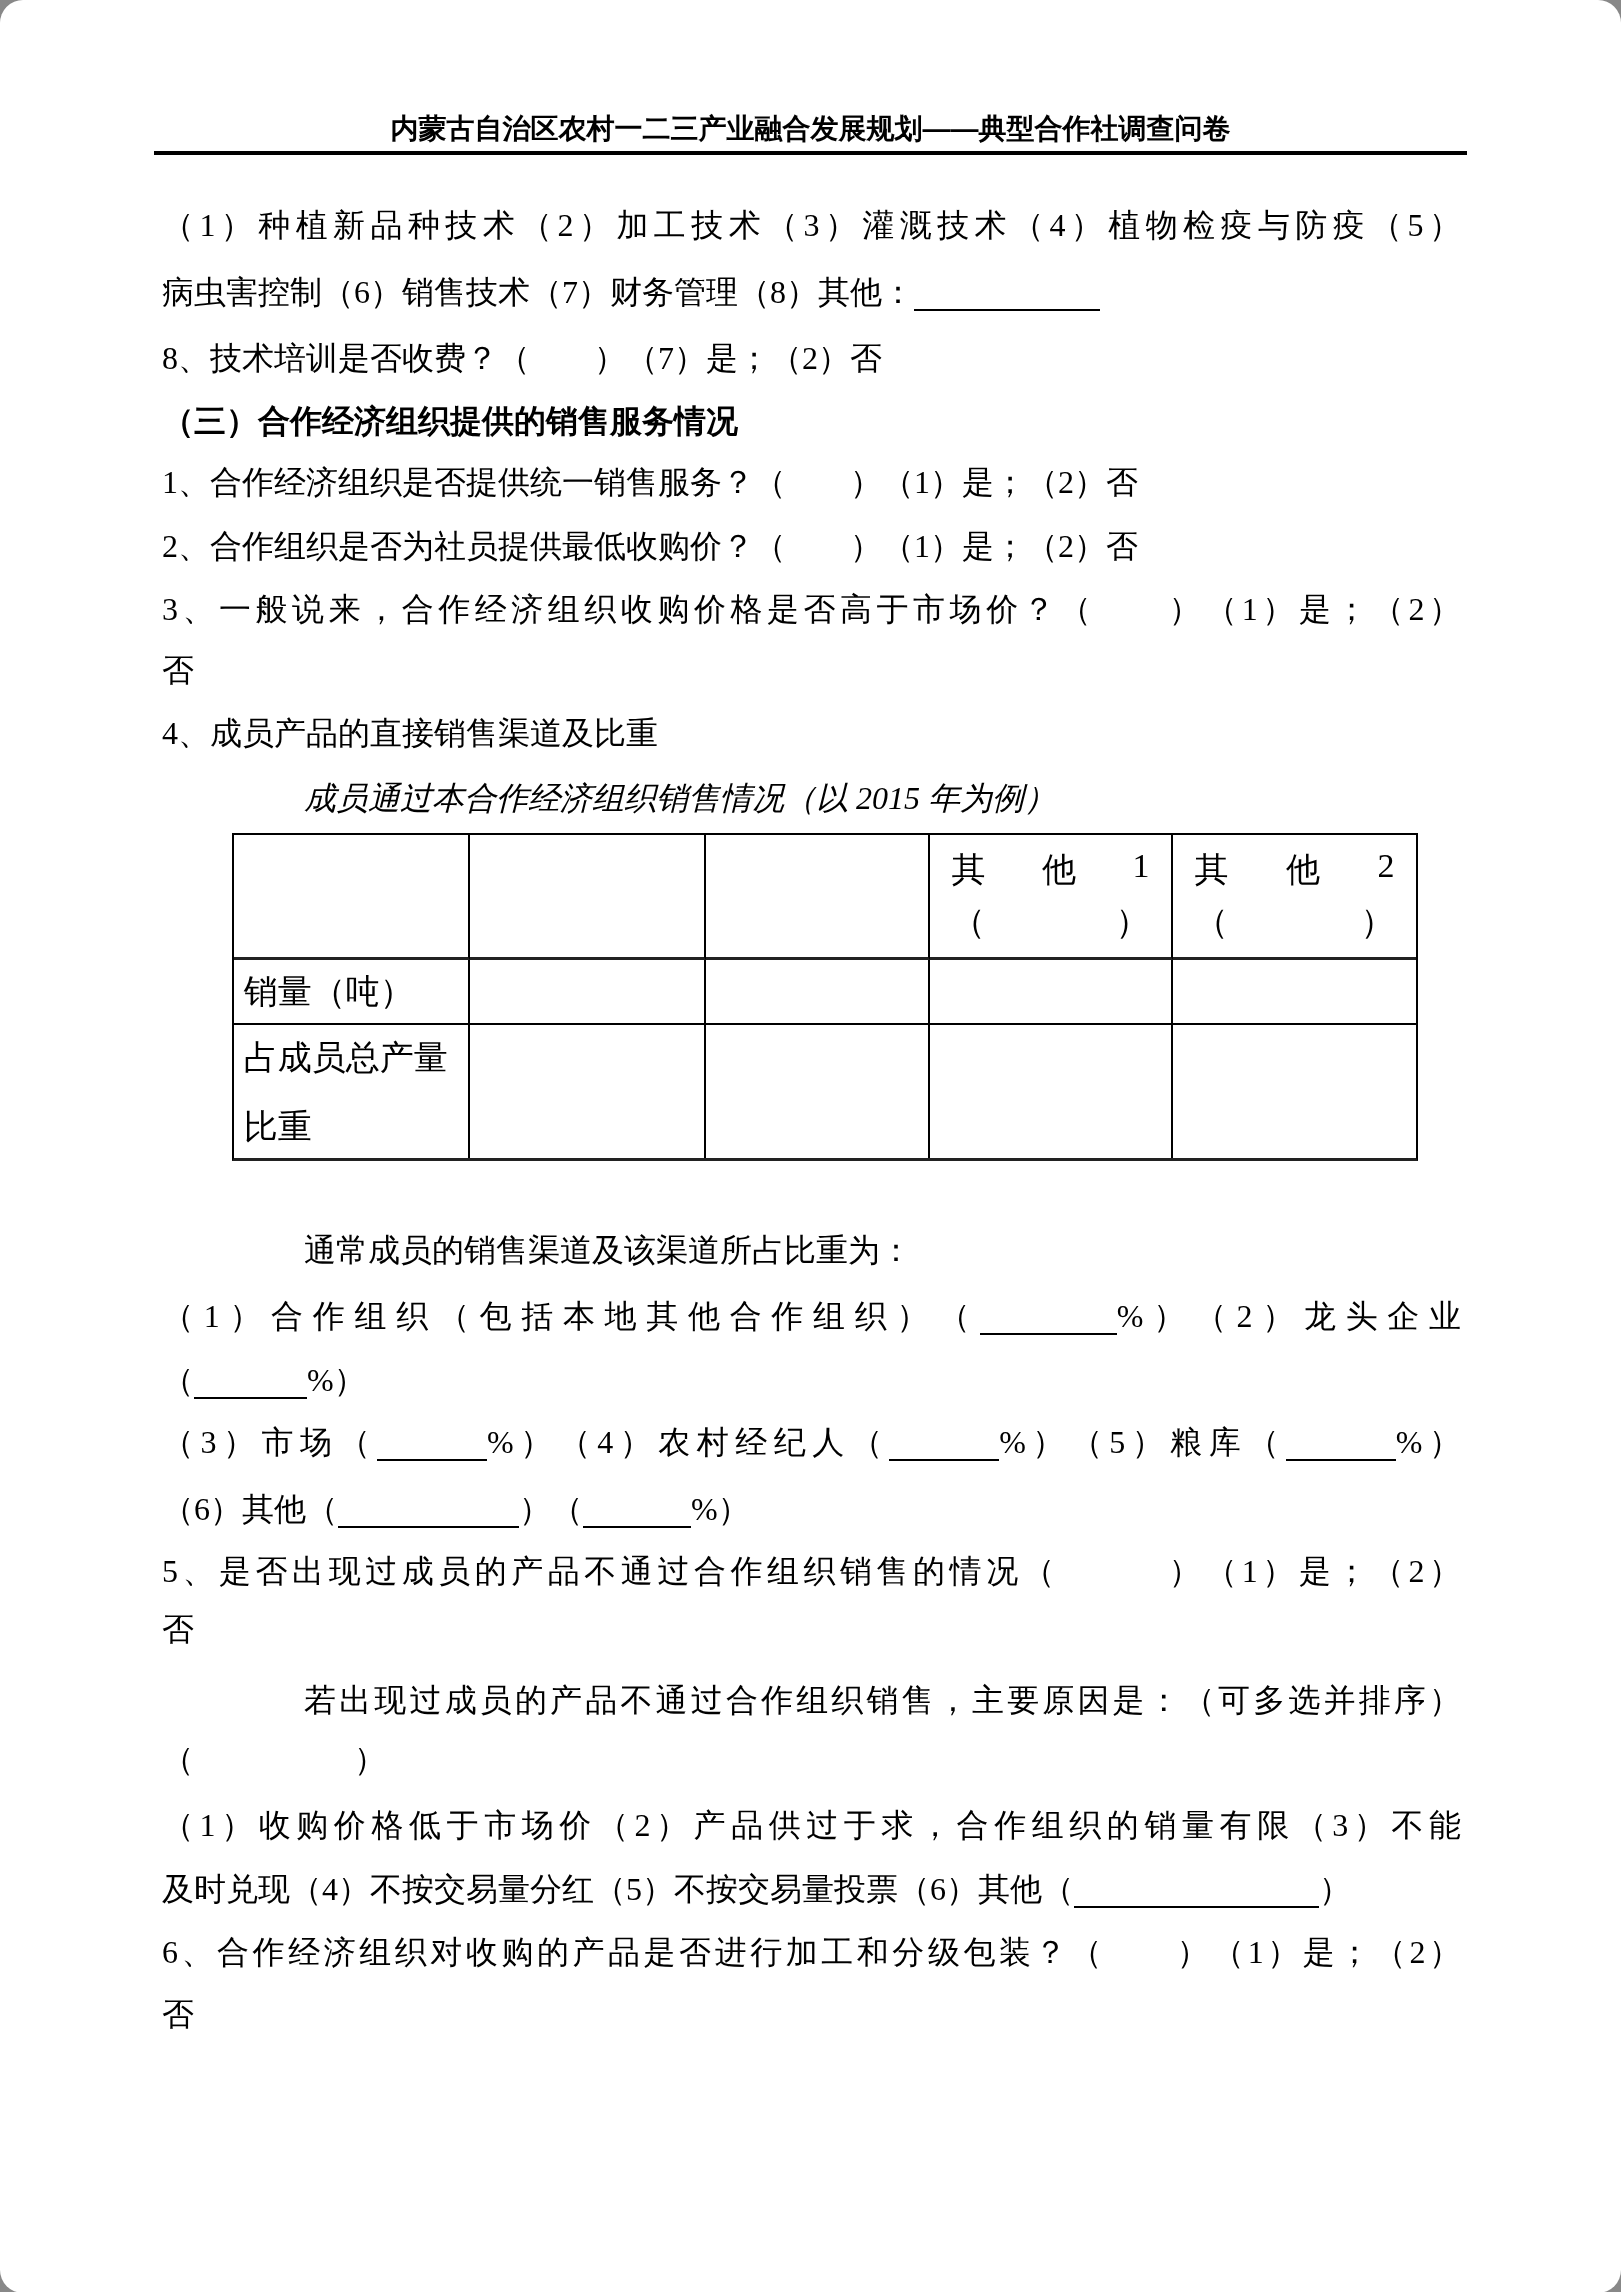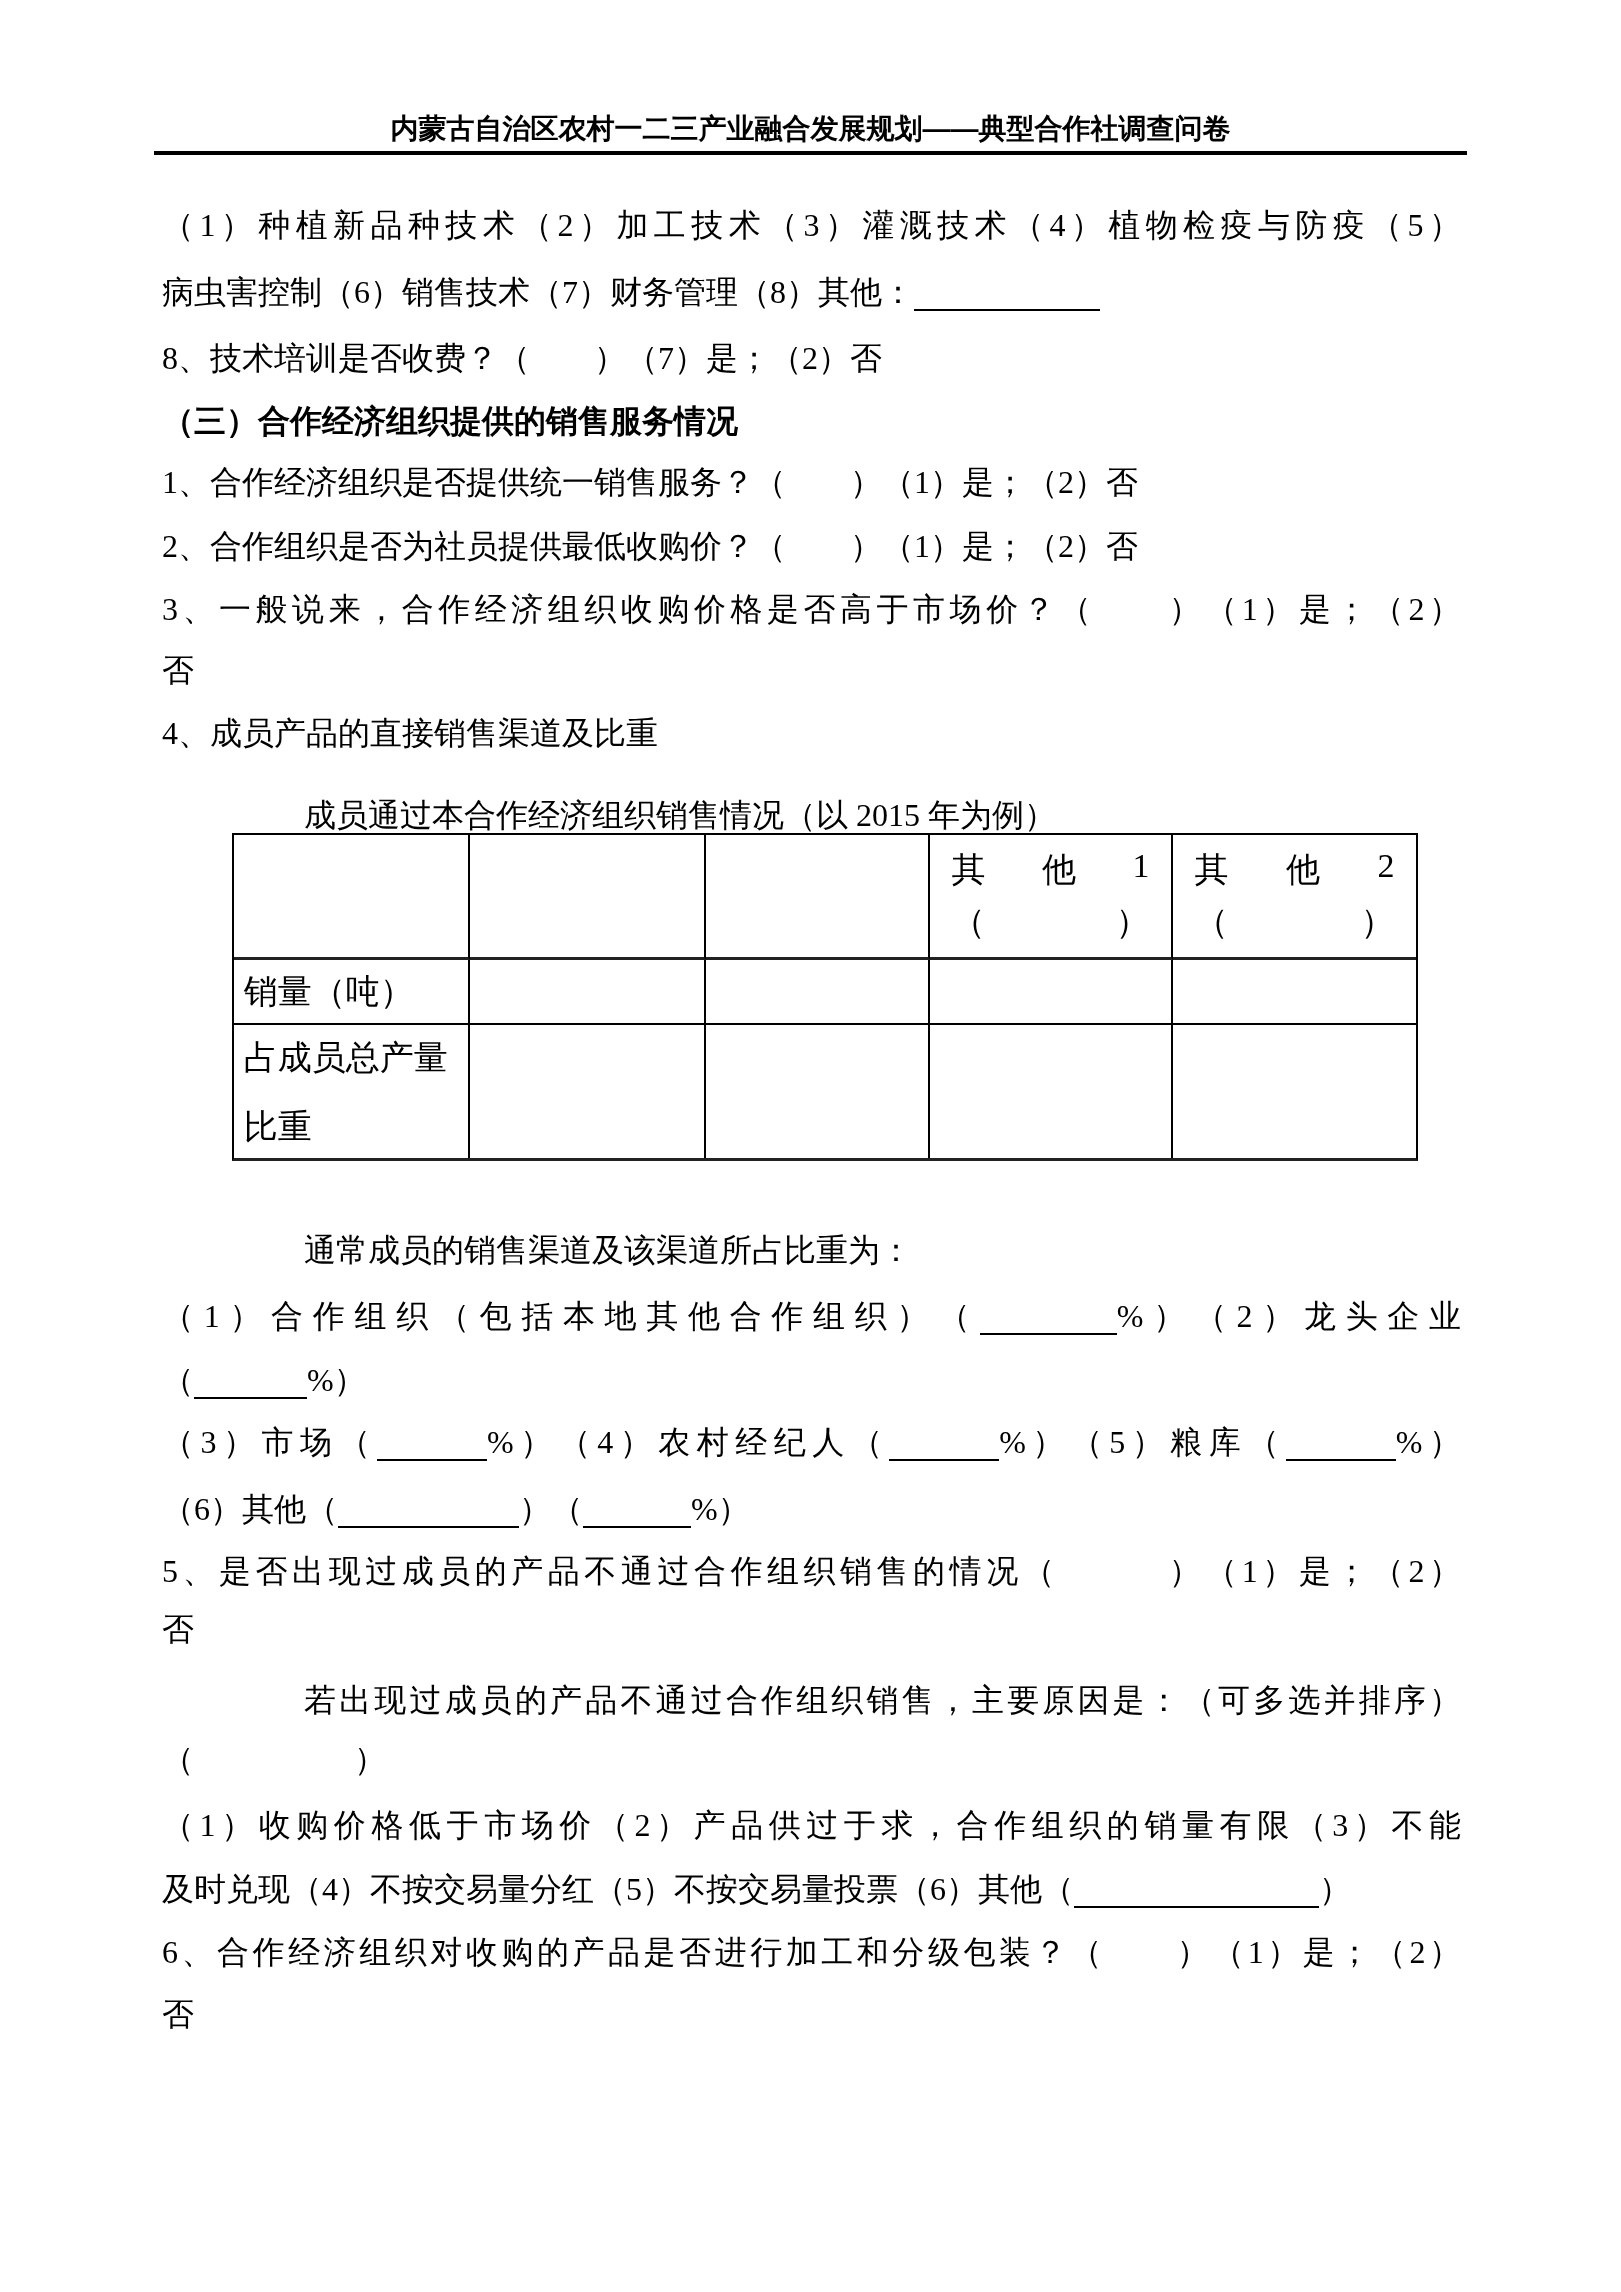--- a/index.html
+++ b/index.html
@@ -1,17 +1,17 @@
 <!DOCTYPE html>
 <html><head>
 <meta charset="utf-8">
 <style>
   html,body{margin:0;padding:0;background:#888;}
   .page{position:relative;width:1621px;height:2293px;background:#ffffff;color:#000;
-        font-family:"Liberation Serif","DejaVu Serif",serif;overflow:hidden;margin:0 auto;}
+        font-family:"Liberation Serif","DejaVu Serif",serif;overflow:hidden;margin:0 auto;border-radius:23px;}
   .doc-title{position:absolute;top:110px;left:0;width:100%;text-align:center;
         font-family:"Liberation Sans","DejaVu Sans",sans-serif;font-weight:bold;font-size:28px;}
   .header-rule{position:absolute;top:151px;left:154px;width:1313px;height:3.9px;background:#000;}
   .line{position:absolute;height:71px;line-height:71px;font-size:32px;}
   .line.justify{text-align:justify;text-align-last:justify;}
   .line.bold{font-weight:bold;font-family:"Liberation Sans","DejaVu Sans",sans-serif;}
   .blank{display:inline-block;border-bottom:2.9px solid #000;height:35px;margin-bottom:-7.8px;}
   .qtable{position:absolute;display:grid;border:2px solid #000;border-top-width:2.9px;
         border-bottom:3.9px solid #222;background:#fff;}
   .qcell{box-sizing:border-box;border-right:2px solid #000;border-bottom:2px solid #000000;
@@ -35,21 +35,21 @@
   <div id="lines">
       <div class="line justify" style="top: 190px; left: 162px; width: 1299px;"><span>（1）种植新品种技术（2）加工技术（3）灌溉技术（4）植物检疫与防疫（5）</span></div>
       <div class="line" style="top: 257px; left: 162px; width: 1299px;"><span>病虫害控制（6）销售技术（7）财务管理（8）其他：</span><span class="blank" style="width: 186px;"></span></div>
       <div class="line" style="top: 323px; left: 162px; width: 1299px;"><span>8、技术培训是否收费？（　　）（7）是；（2）否</span></div>
       <div class="line bold" style="top: 386px; left: 162px; width: 1299px;"><span>（三）合作经济组织提供的销售服务情况</span></div>
       <div class="line" style="top: 447px; left: 162px; width: 1299px;"><span>1、合作经济组织是否提供统一销售服务？（　　）（1）是；（2）否</span></div>
       <div class="line" style="top: 511px; left: 162px; width: 1299px;"><span>2、合作组织是否为社员提供最低收购价？（　　）（1）是；（2）否</span></div>
       <div class="line justify" style="top: 574px; left: 162px; width: 1299px;"><span>3、一般说来，合作经济组织收购价格是否高于市场价？（　　）（1）是；（2）</span></div>
       <div class="line" style="top: 635px; left: 162px; width: 1299px;"><span>否</span></div>
       <div class="line" style="top: 698px; left: 162px; width: 1299px;"><span>4、成员产品的直接销售渠道及比重</span></div>
-      <div class="line" style="top: 780px; left: 304px; width: 1157px;"><span>成员通过本合作经济组织销售情况（以 2015 年为例）</span></div>
+      <div class="line" style="top: 763px; left: 304px; width: 1157px; font-style: italic;"><span>成员通过本合作经济组织销售情况（以 2015 年为例）</span></div>
       <div class="line" style="top: 1215px; left: 304px; width: 1157px;"><span>通常成员的销售渠道及该渠道所占比重为：</span></div>
       <div class="line justify" style="top: 1281px; left: 162px; width: 1299px;"><span>（1）合作组织（包括本地其他合作组织）（</span><span class="blank" style="width: 137px;"></span><span>%）（2）龙头企业</span></div>
       <div class="line" style="top: 1345px; left: 162px; width: 1299px;"><span>（</span><span class="blank" style="width: 113px;"></span><span>%）</span></div>
       <div class="line justify" style="top: 1407px; left: 162px; width: 1299px;"><span>（3）市场（</span><span class="blank" style="width: 110px;"></span><span>%）（4）农村经纪人（</span><span class="blank" style="width: 110px;"></span><span>%）（5）粮库（</span><span class="blank" style="width: 110px;"></span><span>%）</span></div>
       <div class="line" style="top: 1474px; left: 162px; width: 1299px;"><span>（6）其他（</span><span class="blank" style="width: 181px;"></span><span>）（</span><span class="blank" style="width: 108px;"></span><span>%）</span></div>
       <div class="line justify" style="top: 1536px; left: 162px; width: 1299px;"><span>5、是否出现过成员的产品不通过合作组织销售的情况（　　　）（1）是；（2）</span></div>
       <div class="line" style="top: 1594px; left: 162px; width: 1299px;"><span>否</span></div>
       <div class="line justify" style="top: 1665px; left: 304px; width: 1157px;"><span>若出现过成员的产品不通过合作组织销售，主要原因是：（可多选并排序）</span></div>
       <div class="line" style="top: 1724px; left: 162px; width: 1299px;"><span>（　　　　　）</span></div>
       <div class="line justify" style="top: 1790px; left: 162px; width: 1299px;"><span>（1）收购价格低于市场价（2）产品供过于求，合作组织的销量有限（3）不能</span></div>

